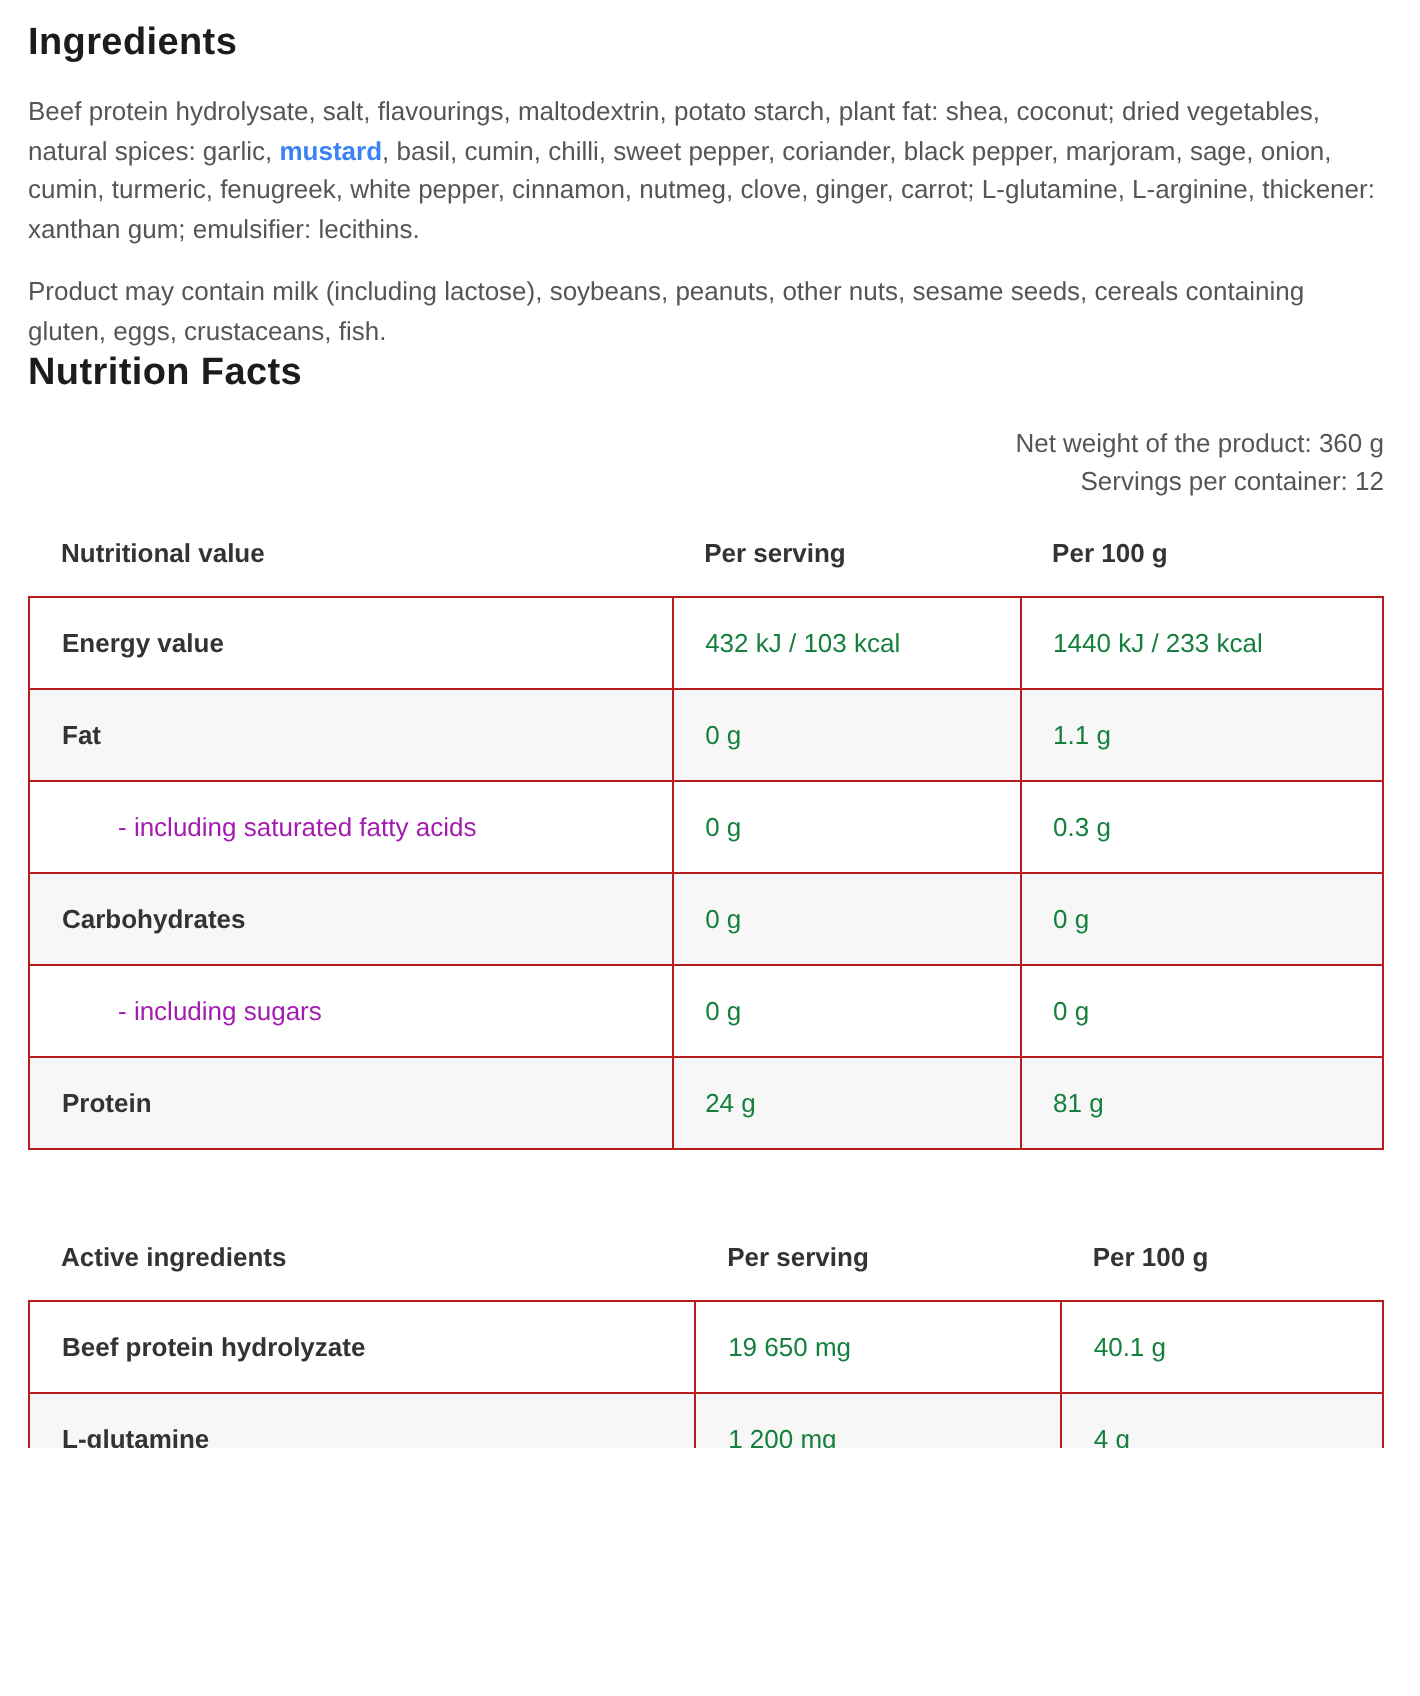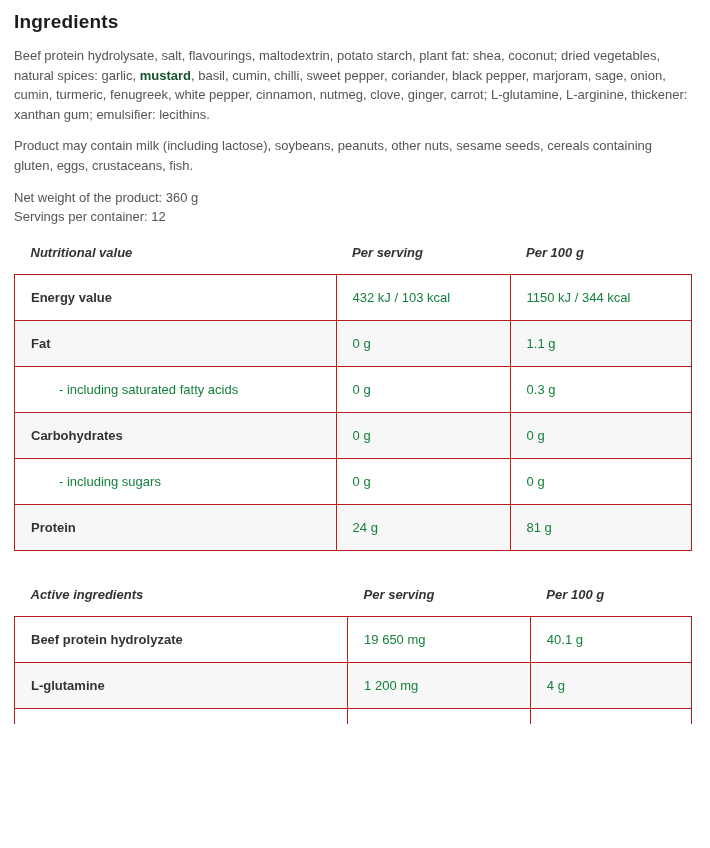--- a/index.html
+++ b/index.html
@@ -23,76 +23,76 @@
     font-weight: 700;
     color: #1c1c1c;
     letter-spacing: 0.2px;
   }
   .body-text {
     margin: 12px 0 0 0;
     font-size: 13px;
     line-height: 19.5px;
     color: #555555;
   }
-  .body-text strong { color: #14532d; }
+  .body-text strong { color: #3b82f6; }
   .nutrition-title { margin-top: 26px; }
-  .meta-block { margin-top: 14px; }
+  .meta-block { margin-top: 14px; text-align: right; }
   .meta-line {
     font-size: 13px;
     line-height: 18.5px;
     color: #555555;
   }
   table.data-table {
     width: 100%;
     border-collapse: collapse;
     table-layout: fixed;
   }
   table.nutrition { margin-top: 19px; }
-  table.active { margin-top: 36px; }
+  table.active { margin-top: 46px; }
   table.nutrition col.c1 { width: 47.5%; }
   table.nutrition col.c2 { width: 25.7%; }
   table.nutrition col.c3 { width: 26.8%; }
   table.active col.c1 { width: 49.2%; }
   table.active col.c2 { width: 27.0%; }
   table.active col.c3 { width: 23.8%; }
   thead th {
     text-align: left;
     font-size: 13px;
     font-weight: 700;
     color: #333333;
     padding: 0 0 14px 16px;
     border: none;
-    font-style: italic;
   }
   tbody td {
     border: 1px solid #b91c1c;
     font-size: 13px;
     line-height: 16px;
     height: 16px;
     padding: 14.5px 10px 14.5px 16px;
     vertical-align: middle;
     overflow: hidden;
     white-space: nowrap;
   }
   tbody tr:nth-child(even) { background: #f7f7f7; }
   td.label { font-weight: 700; color: #333333; }
-  td.sub   { font-weight: 400; color: #15803d; padding-left: 44px; }
+  td.sub   { font-weight: 400; color: #a21caf; padding-left: 44px; }
   td.val   { font-weight: 400; color: #15803d; }
 </style>
 </head>
 <body>
 
 <div class="page">
 
   <h2 class="section-title">Ingredients</h2>
 
   <p class="body-text"><span>Beef protein hydrolysate, salt, flavourings, maltodextrin, potato starch, plant fat: shea, coconut; dried vegetables, natural spices: garlic, </span><strong>mustard</strong><span>, basil, cumin, chilli, sweet pepper, coriander, black pepper, marjoram, sage, onion, cumin, turmeric, fenugreek, white pepper, cinnamon, nutmeg, clove, ginger, carrot; L-glutamine, L-arginine, thickener: xanthan gum; emulsifier: lecithins.</span></p>
 
   <p class="body-text">Product may contain milk (including lactose), soybeans, peanuts, other nuts, sesame seeds, cereals containing gluten, eggs, crustaceans, fish.</p>
 
+  <h2 class="section-title nutrition-title">Nutrition Facts</h2>
 
   <div class="meta-block">
     <div class="meta-line">Net weight of the product: 360 g</div>
     <div class="meta-line">Servings per container: 12</div>
   </div>
 
   <table class="data-table nutrition">
     <colgroup>
         <col class="c1">
         <col class="c2">
@@ -102,21 +102,21 @@
       <tr>
         <th>Nutritional value</th>
         <th>Per serving</th>
         <th>Per 100 g</th>
       </tr>
     </thead>
     <tbody>
       <tr>
         <td class="label">Energy value</td>
         <td class="val">432 kJ / 103 kcal</td>
-        <td class="val">1150 kJ / 344 kcal</td>
+        <td class="val">1440 kJ / 233 kcal</td>
       </tr>
       <tr>
         <td class="label">Fat</td>
         <td class="val">0 g</td>
         <td class="val">1.1 g</td>
       </tr>
       <tr>
         <td class="sub">- including saturated fatty acids</td>
         <td class="val">0 g</td>
         <td class="val">0.3 g</td>

